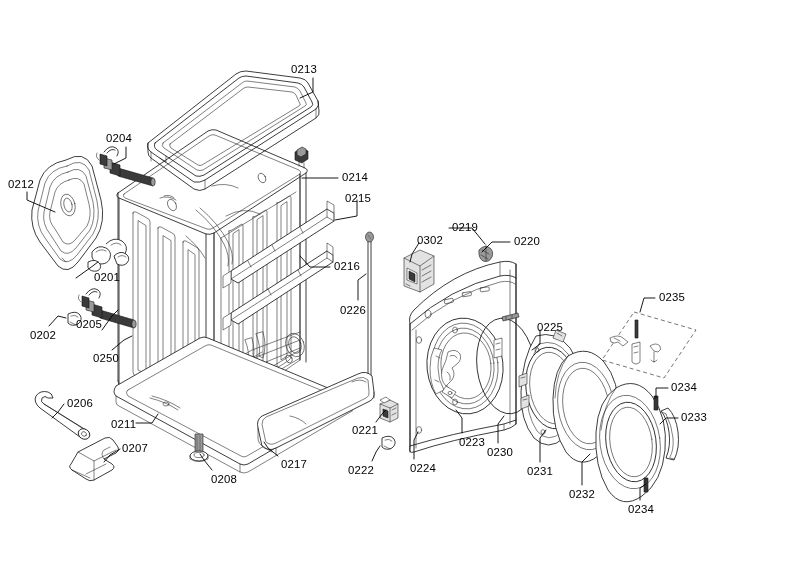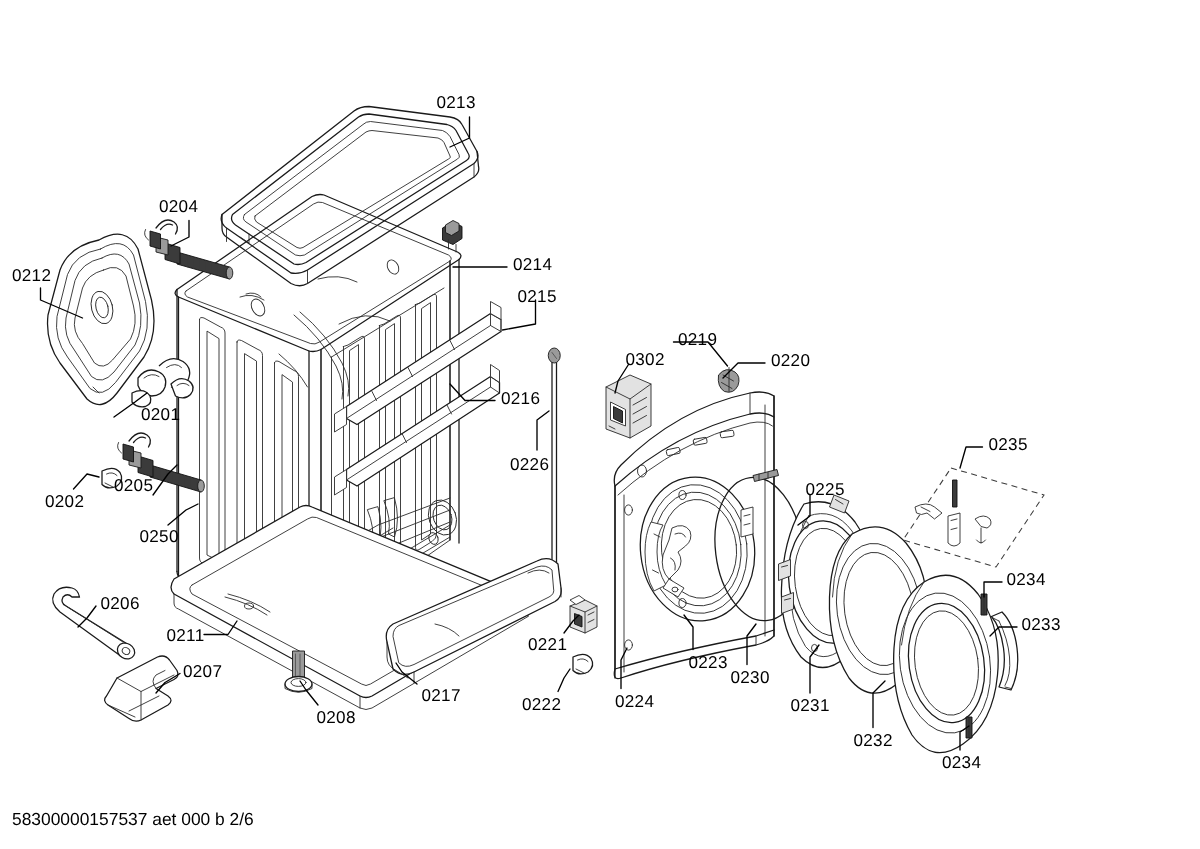--- a/index.html
+++ b/index.html
@@ -517,15 +517,14 @@
       <div class="lbl" style="left: 352px; top: 425px;">0221</div>
       <div class="lbl" style="left: 348px; top: 465px;">0222</div>
       <div class="lbl" style="left: 410px; top: 463px;">0224</div>
       <div class="lbl" style="left: 459px; top: 437px;">0223</div>
       <div class="lbl" style="left: 487px; top: 447px;">0230</div>
       <div class="lbl" style="left: 527px; top: 466px;">0231</div>
       <div class="lbl" style="left: 569px; top: 489px;">0232</div>
       <div class="lbl" style="left: 628px; top: 504px;">0234</div>
     </div>
 
-  <div id="footer-text">58300000157537 aet 000 b 2/6</div>
 
 </div>
 
 </body></html>

